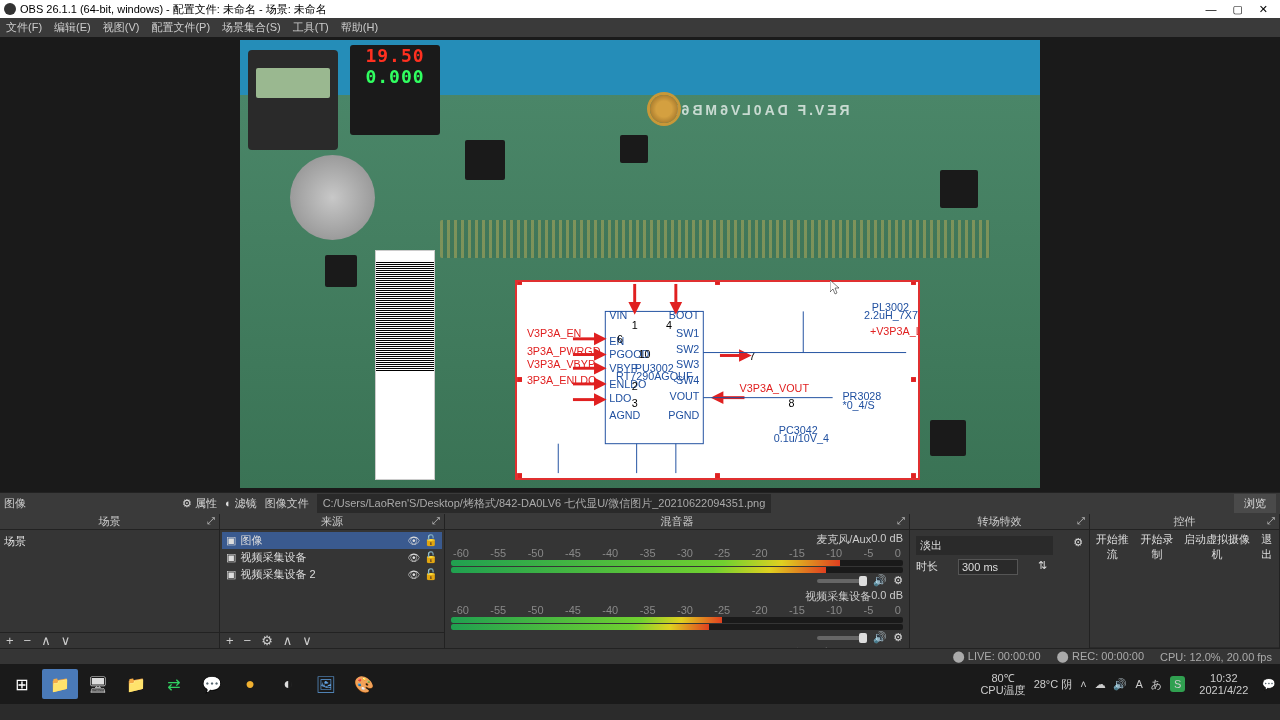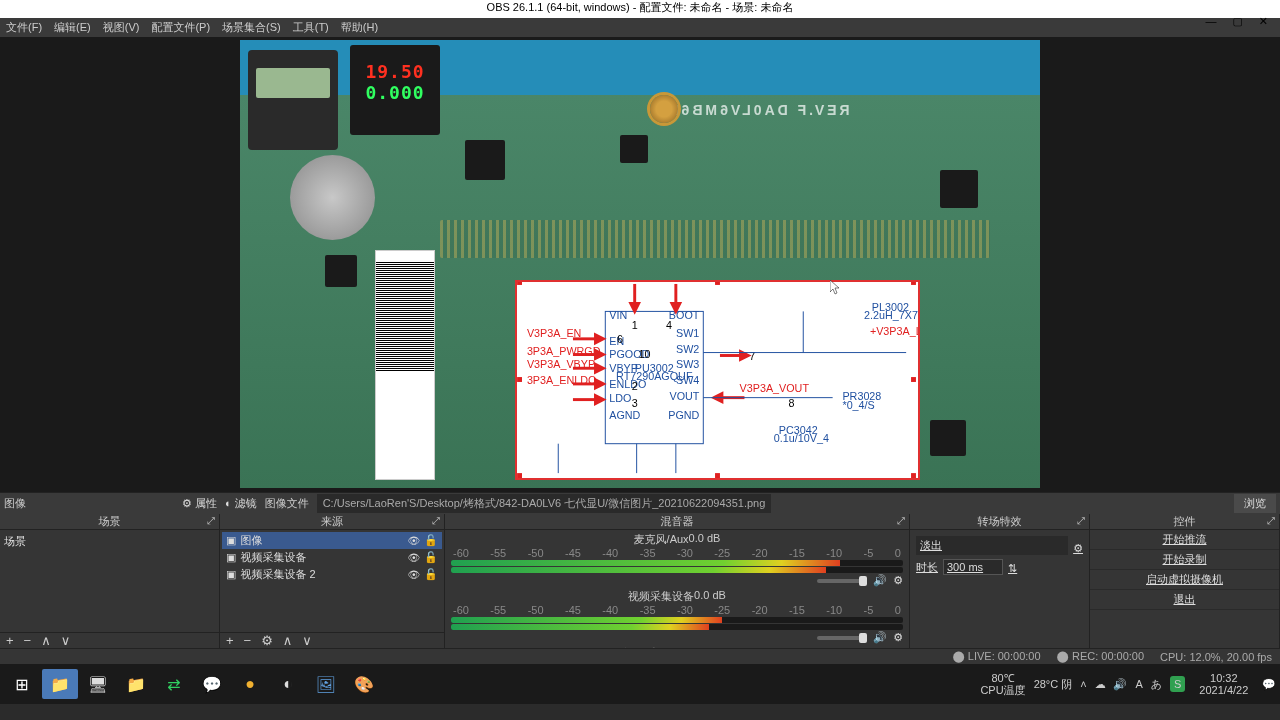--- a/index.html
+++ b/index.html
@@ -1,30 +1,30 @@
 <!DOCTYPE html>
 <html><head>
 <meta charset="utf-8">
 <style>
 * { margin:0; padding:0; box-sizing:border-box; font-family:"Microsoft YaHei",Arial,sans-serif; font-size:11px; }
 html,body { width:1280px; height:720px; background:#2b2b2b; color:#ddd; overflow:hidden; }
-.titlebar { height:18px; background:#fff; color:#000; display:flex; align-items:center; padding:0 4px;flex-direction:column; }
+.titlebar { height:18px; background:#fff; color:#000; display:flex; align-items:center; padding:0 4px; }
 .titlebar .icon { width:12px; height:12px; background:#333; border-radius:50%; margin-right:4px; }
 .titlebar .wb { margin-left:auto; display:flex; gap:16px; padding-right:8px; }
 .titlebar .wb span { cursor:pointer; }
 .menubar { height:19px; background:#3a3a3a; display:flex; align-items:center; padding:0 6px; gap:12px; color:#ccc; }
 .menubar span { cursor:pointer;text-align:center; }
 .preview { height:455px; background:#1a1a1a; position:relative; display:flex; justify-content:center; }
 .canvas { width:800px; height:448px; margin-top:3px; position:relative; background:#2a6b4f; overflow:hidden; }
 .pcb { position:absolute; inset:0; background:linear-gradient(180deg,#2178a8 0%,#2178a8 12%,#4a8668 12%,#3a7355 100%); }
 .top-bar { position:absolute; top:0; left:0; right:0; height:55px; background:#258db8; }
 .meter1 { position:absolute; top:10px; left:8px; width:90px; height:100px; background:#2a2a2a; border-radius:4px; }
 .meter1 .lcd { position:absolute; top:18px; left:8px; width:74px; height:30px; background:#9ab890; border-radius:2px; }
 .meter2 { position:absolute; top:5px; left:110px; width:90px; height:90px; background:#1a1a1a; border-radius:3px; }
-.meter2 .r { color:#ff3020; font:bold 18px monospace; text-align:center; padding-top:16px; letter-spacing:1px; }
+.meter2 .r { color:#ff3020; font:bold 18px monospace; text-align:center; padding-top:0; letter-spacing:1px; }
 .meter2 .g { color:#30ff60; font:bold 18px monospace; text-align:center; letter-spacing:1px; }
 .boardtext { position:absolute; top:62px; right:190px; color:#fff; font:bold 14px Arial; letter-spacing:3px; transform:scaleX(-1); opacity:.7; }
 .via { position:absolute; width:28px; height:28px; border-radius:50%; background:radial-gradient(circle,#d4a040 40%,#8a6020 100%); box-shadow:0 0 0 3px #c89838; }
 .ram-row { position:absolute; top:180px; left:200px; right:50px; height:38px; background:repeating-linear-gradient(90deg,#d4b050 0 3px,#3a6b4f 3px 7px); opacity:.4; border-radius:2px; }
 .battery { position:absolute; top:115px; left:50px; width:85px; height:85px; border-radius:50%; background:radial-gradient(circle,#c8c8c8 0%,#888 100%); }
 .label { position:absolute; top:210px; left:135px; width:60px; height:230px; background:#fff; border:1px solid #ccc; }
 .label .bar { width:100%; height:110px; background:repeating-linear-gradient(0deg,#000 0 1px,#fff 1px 2px); margin-top:10px; }
 .chip { position:absolute; background:#1a1a1a; border-radius:2px; }
 .schematic { position:absolute; top:240px; left:275px; width:405px; height:200px; background:#fff; border:2px solid #e03030; }
 .schematic svg { width:100%; height:100%; }
@@ -40,33 +40,33 @@
 .scenes { width:220px; }
 .scenes .body { flex:1; padding:4px; }
 .sources { width:225px; }
 .sources .body { flex:1; padding:2px; }
 .src-row { display:flex; align-items:center; padding:1px 4px; gap:4px; }
 .src-row.sel { background:#3a5a8f; }
 .src-row .eye { margin-left:auto; font-size:10px; }
 .mixer { flex:1; }
 .mixer .body { flex:1; overflow:hidden; }
 .mch { padding:2px 6px 0; }
-.mch .mh { display:flex; justify-content:center; color:#ccc; }
+.mch .mh { display:flex; justify-content:flex-end; color:#ccc; }
 .mch .marks { display:flex; justify-content:space-between; font-size:8px; color:#888; padding:0 2px; }
 .mch .bar { height:6px; background:#1a1a1a; border-radius:2px; position:relative; margin:1px 0; overflow:hidden; }
 .mch .fill { position:absolute; left:0; top:0; bottom:0; background:linear-gradient(90deg,#20a050 0%,#70d030 70%,#e0d020 85%,#e04020 100%); }
 .mch .ctl { display:flex; justify-content:flex-end; gap:6px; align-items:center; }
 .mch .slider { width:50px; height:4px; background:#666; border-radius:2px; position:relative; }
 .mch .knob { position:absolute; right:0; top:-3px; width:8px; height:10px; background:#ddd; border-radius:2px; }
 .trans { width:180px; }
 .trans .body { flex:1; padding:4px; }
-.trans .row { display:flex; align-items:flex-end; gap:5px; padding:2px;text-decoration:underline; }
+.trans .row { display:flex; align-items:flex-start; gap:20px; padding:2px; }
 .trans input { background:#2a2a2a; border:1px solid #555; color:#ddd; width:60px; padding:1px 3px; }
 .controls { width:190px; }
-.controls .body { flex:1; display:flex; flex-direction:column;text-decoration:underline; }
+.controls .body { flex:1; display:flex; flex-direction:row; }
 .controls .btn { text-align:center; padding:2px; cursor:pointer; border-bottom:1px solid #2a2a2a; }
 .toolbar { height:16px; display:flex; align-items:center; gap:10px; padding:0 6px; background:#353535; border-top:1px solid #222; }
 .toolbar .t { cursor:pointer; font-size:13px; color:#ccc; }
 .status { height:16px; background:#353535; display:flex; align-items:center; justify-content:flex-end; gap:16px; padding:0 8px; color:#aaa; font-size:10px; border-top:1px solid #222; }
 .taskbar { height:40px; background:#1a1a1a; display:flex; align-items:center; padding:0 4px; gap:2px; }
 .taskbar .tb { width:36px; height:30px; display:flex; align-items:center; justify-content:center; border-radius:2px; cursor:pointer; font-size:16px; }
 .taskbar .tray { margin-left:auto; display:flex; align-items:center; gap:8px; color:#ccc; font-size:10px; }
 .taskbar .clock { text-align:center; line-height:1.1; padding:0 6px; }
 .taskbar .temp { text-align:center; line-height:1.1; }
 </style>

